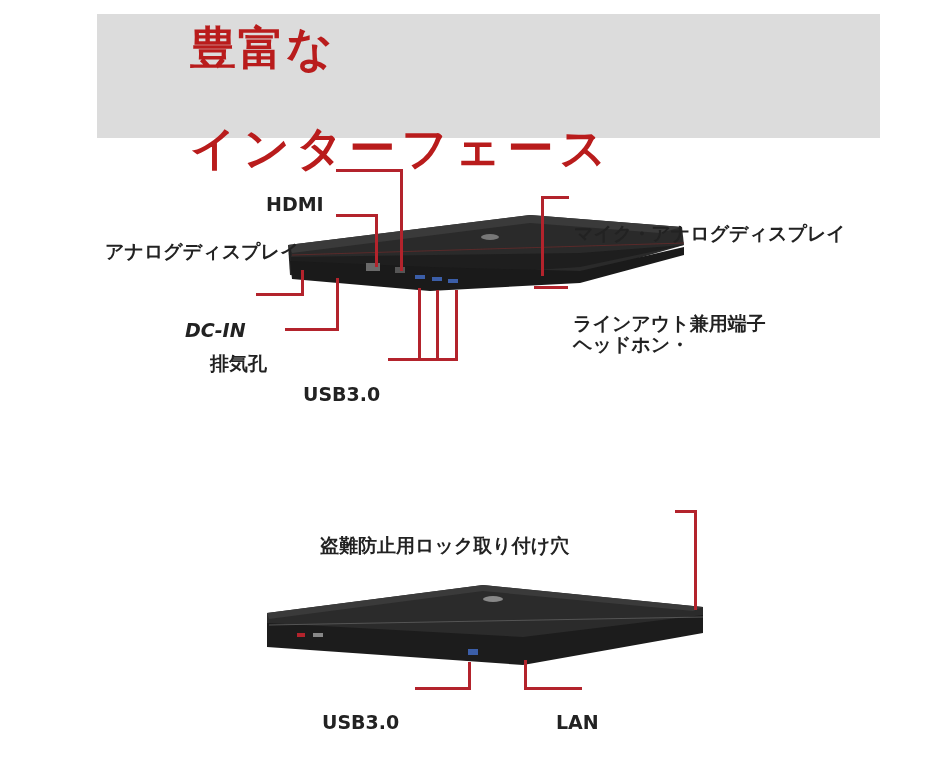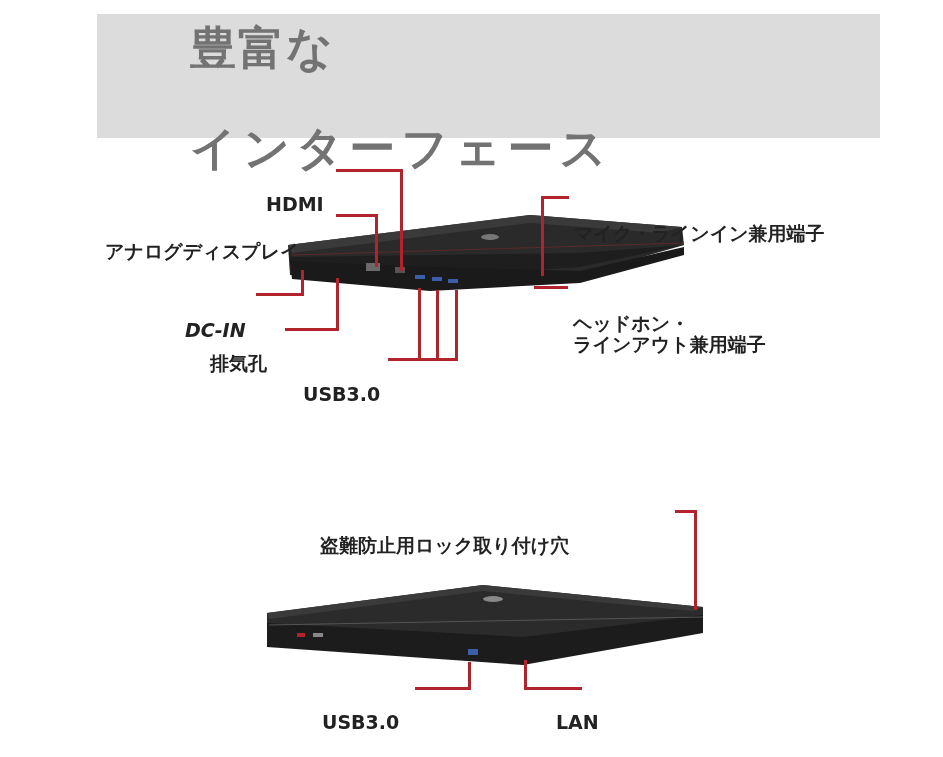--- a/index.html
+++ b/index.html
@@ -1,19 +1,19 @@
 <!DOCTYPE html>
 <html><head>
 <meta charset="utf-8">
 <style>
   html, body { margin:0; padding:0; }
   body { width:943px; height:757px; background:#ffffff; position:relative; overflow:hidden;
          font-family:"DejaVu Sans","Liberation Sans",sans-serif; }
   .banner { position:absolute; left:97px; top:14px; width:783px; height:124px; background:#dcdcdc; }
-  .title { position:absolute; left:190px; color:#737373; font-weight:bold; font-family:Liberation Sans, sans-serif;
+  .title { position:absolute; left:190px; color:#b91c1c; font-weight:bold; font-family:Liberation Sans, sans-serif;
            letter-spacing:2px; white-space:nowrap; }
   .t1 { top:18px; font-size:46px; }
   .t2 { top:74px; font-size:46px; letter-spacing:6px;margin-top:44px; }
   .lbl { position:absolute; color:#222; font-weight:bold; font-size:19px; white-space:nowrap; line-height:1.1;
          font-family:"DejaVu Sans",sans-serif;margin-top:36px; }
   .ln { position:absolute; background:#b3232c; }
   .laptop { position:absolute; }
   svg { display:block; }
 </style>
 </head>
@@ -56,27 +56,27 @@
 <div class="lbl" style="left:210px;top:317px;text-align:center;">排気孔</div>
 <div class="ln" style="left:285px;top:328px;width:54px;height:3px;"></div>
 <div class="ln" style="left:336px;top:278px;width:3px;height:53px;"></div>
 
 <div class="lbl" style="left:303px;top:348px;">USB3.0</div>
 <div class="ln" style="left:388px;top:358px;width:70px;height:3px;"></div>
 <div class="ln" style="left:418px;top:288px;width:3px;height:73px;"></div>
 <div class="ln" style="left:436px;top:290px;width:3px;height:71px;"></div>
 <div class="ln" style="left:455px;top:290px;width:3px;height:71px;"></div>
 
-<div class="lbl" style="left:574px;top:187px;">マイク・ラインイン兼用端子</div>
+<div class="lbl" style="left:574px;top:187px;">マイク・アナログディスプレイ</div>
 <div class="ln" style="left:541px;top:196px;width:28px;height:3px;"></div>
 <div class="ln" style="left:541px;top:196px;width:3px;height:80px;"></div>
 
 <div class="lbl" style="left:573px;top:277px;">
+  <div>ラインアウト兼用端子</div>
   <div>ヘッドホン・</div>
-  <div>ラインアウト兼用端子</div>
 </div>
 <div class="ln" style="left:534px;top:286px;width:34px;height:3px;"></div>
 
 <div class="laptop" style="left:263px;top:575px;">
   <svg width="450" height="95" viewBox="0 0 450 95">
     <polygon points="4,38 220,10 440,32 440,52 260,80 4,62" fill="#2b2b2b"></polygon>
     <polygon points="4,38 220,10 440,32 430,36 220,16 6,44" fill="#3a3a3a"></polygon>
     <polygon points="4,48 260,62 440,40 440,58 260,90 4,72" fill="#1c1c1c"></polygon>
     <line x1="6" y1="50" x2="440" y2="42" stroke="#555" stroke-width="1"></line>
     <rect x="34" y="58" width="8" height="4" fill="#b3232c"></rect>

